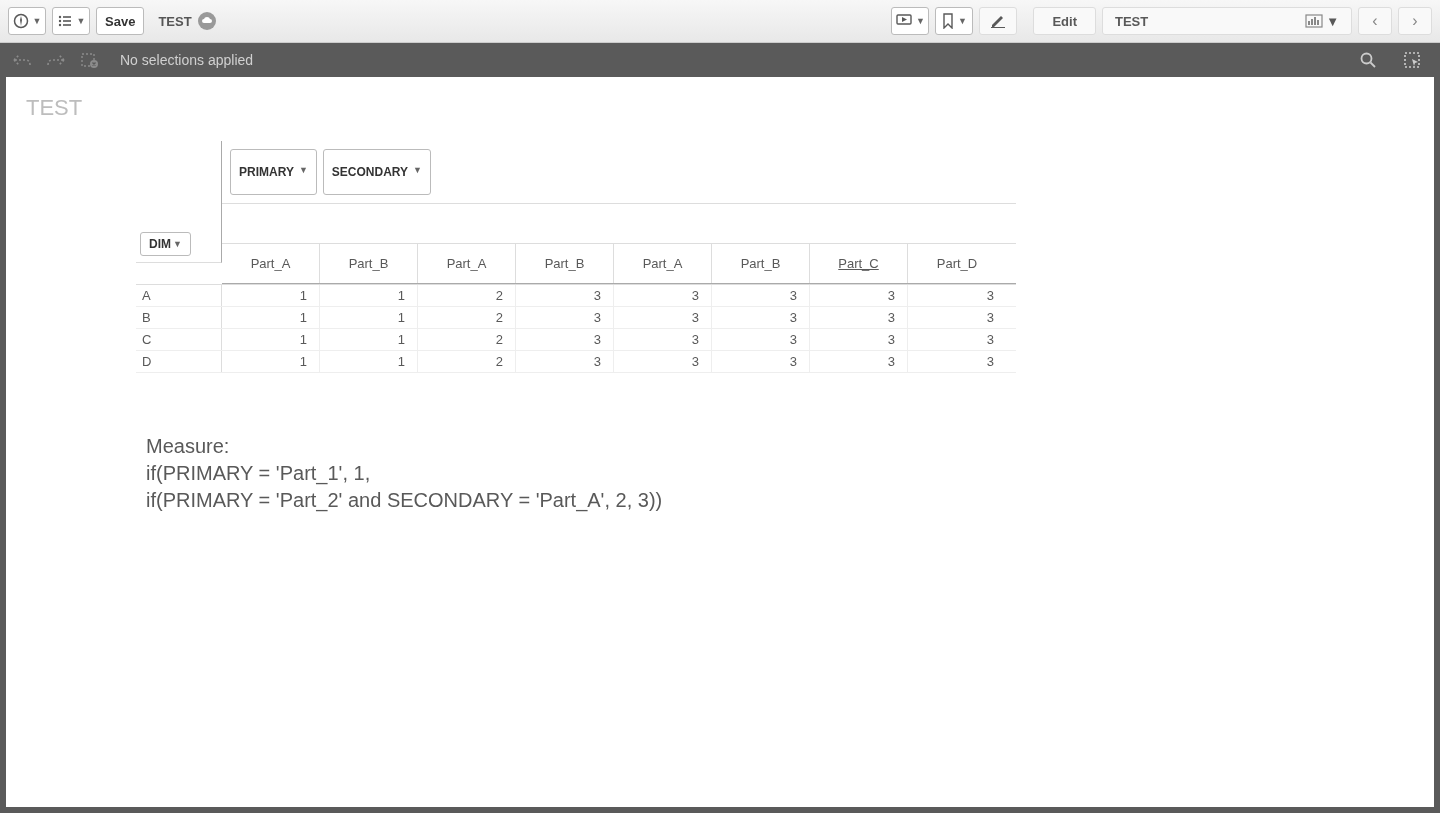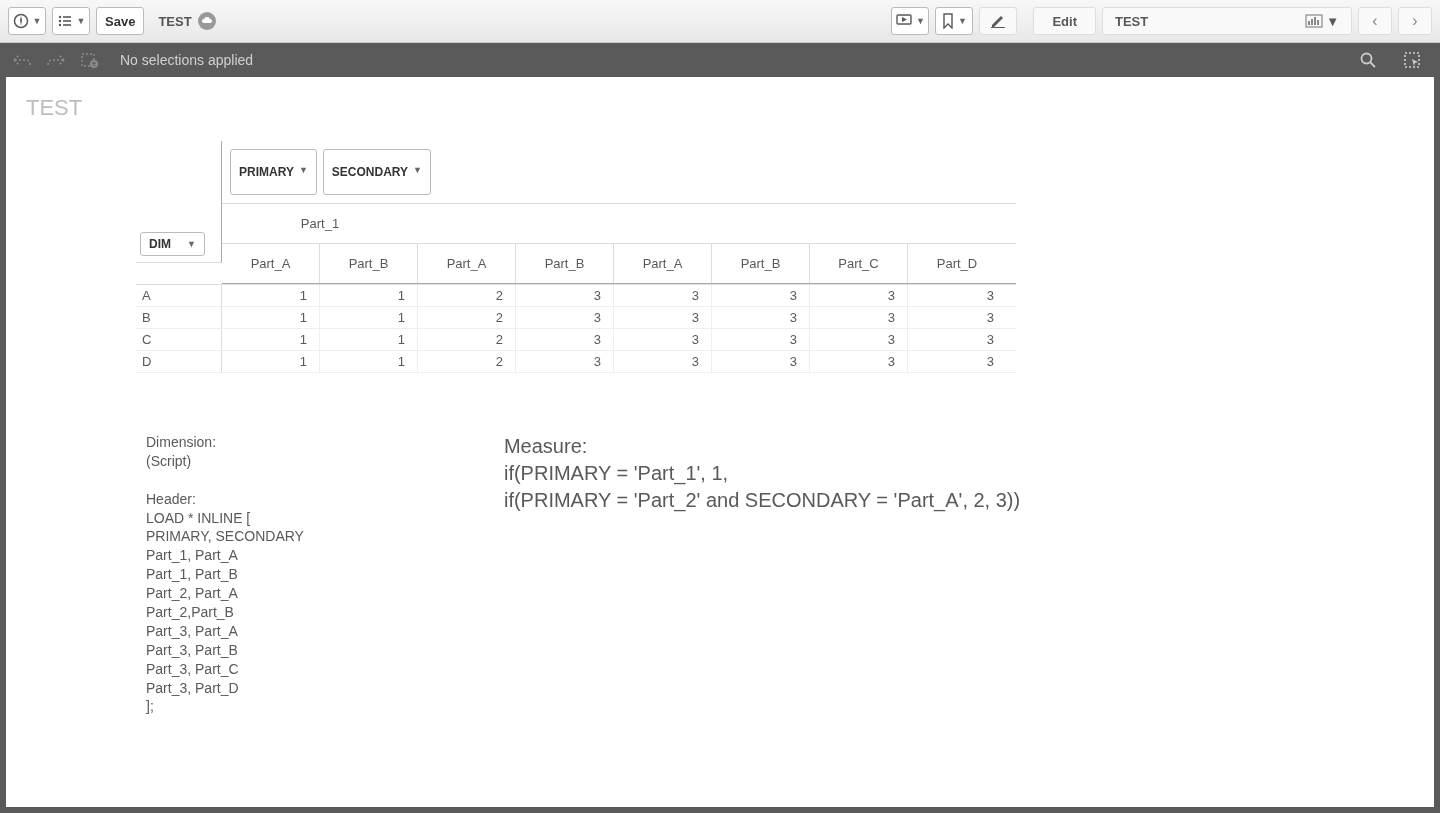--- a/index.html
+++ b/index.html
@@ -28,21 +28,21 @@
 
 .sheet-body { padding: 18px 20px; background: #fff; height: calc(100% - 43px - 34px); border: 6px solid #5a5a5a; border-top: none; position: relative;}
 .sheet-title { font-size: 22px; color: #bdbdbd; margin-bottom: 20px; }
 
 
 .pivot-wrap { margin-left: 110px; width: 880px; }
 
 
 .pivot-top { display: flex; border-bottom: 1px solid #ddd; }
 .dim-corner { width: 86px; border-right: 1px solid #aaa; border-bottom: 1px solid #ddd; display:flex; align-items:flex-end; padding: 6px 4px 6px 4px; height: 122px;}
-.dim-button { border:1px solid #bbb; border-radius:3px; padding:4px 8px; font-size:12px; font-weight:bold; display:inline-flex; align-items:center; gap:16px; cursor:pointer; }
+.dim-button { border:1px solid #bbb; border-radius:3px; padding:4px 8px; font-size:12px; font-weight:bold; display:inline-flex; align-items:center; gap:2px; cursor:pointer; }
 
 .col-headers { flex:1; }
 .dim-buttons-row { padding: 8px; display:flex; gap:6px; border-bottom: 1px solid #ddd;}
 .dim-dd { border:1px solid #bbb; border-radius:3px; padding:15px 8px; font-size:12px; font-weight:bold; display:inline-flex;align-items:flex-start;gap:5px;cursor:pointer;}
 
 .primary-row { display:flex; border-bottom:1px solid #ddd; height:40px;}
 .primary-cell { display:flex; align-items:center; justify-content:center; font-size:13px; color:#595959; border-right:1px solid #ddd;}
 .primary-cell:last-child{border-right:none;}
 
 .secondary-row { display:flex; height:40px; border-bottom:1px solid #aaa;}
@@ -206,30 +206,29 @@
             <div class="dim-dd">
               <span>PRIMARY</span>
               <span style="font-size: 9px; color: rgb(102, 102, 102);">▼</span>
             </div>
             <div class="dim-dd">
               <span>SECONDARY</span>
               <span style="font-size: 9px; color: rgb(102, 102, 102);">▼</span>
             </div>
           </div>
         <div class="primary-row" id="primary-row">
-            <div class="primary-cell" style="width: 196px;">Part_1</div>
           </div>
         <div class="secondary-row" id="secondary-row">
             <div class="secondary-cell" style="width: 98px;">Part_A</div>
             <div class="secondary-cell" style="width: 98px;">Part_B</div>
             <div class="secondary-cell" style="width: 98px;">Part_A</div>
             <div class="secondary-cell" style="width: 98px;">Part_B</div>
             <div class="secondary-cell" style="width: 98px;">Part_A</div>
             <div class="secondary-cell" style="width: 98px;">Part_B</div>
-            <div class="secondary-cell" style="width: 98px;">Part_C</div>
+            <div class="secondary-cell" style="width: 98px; text-decoration: underline;">Part_C</div>
             <div class="secondary-cell" style="width: 98px;">Part_D</div>
           </div>
       </div>
     </div>
     <div class="data-rows" id="data-rows">
         <div class="data-row">
           <div class="row-label">A</div>
           <div class="data-cell" style="width: 98px;">1</div>
           <div class="data-cell" style="width: 98px;">1</div>
           <div class="data-cell" style="width: 98px;">2</div>
@@ -269,32 +268,17 @@
           <div class="data-cell" style="width: 98px;">3</div>
           <div class="data-cell" style="width: 98px;">3</div>
           <div class="data-cell" style="width: 98px;">3</div>
           <div class="data-cell" style="width: 98px;">3</div>
           <div class="data-cell" style="width: 98px;">3</div>
         </div>
       </div>
   </div>
 
   <div class="text-blocks">
-    <div class="text-col">Dimension:
-(Script)
-
-Header:
-LOAD * INLINE [
-PRIMARY, SECONDARY
-Part_1, Part_A
-Part_1, Part_B
-Part_2, Part_A
-Part_2,Part_B
-Part_3, Part_A
-Part_3, Part_B
-Part_3, Part_C
-Part_3, Part_D
-];</div>
     <div class="text-col" style="font-size:20px;">Measure:
 if(PRIMARY = 'Part_1', 1,
 if(PRIMARY = 'Part_2' and SECONDARY = 'Part_A', 2, 3))</div>
   </div>
 </div>
 
 </body></html>

